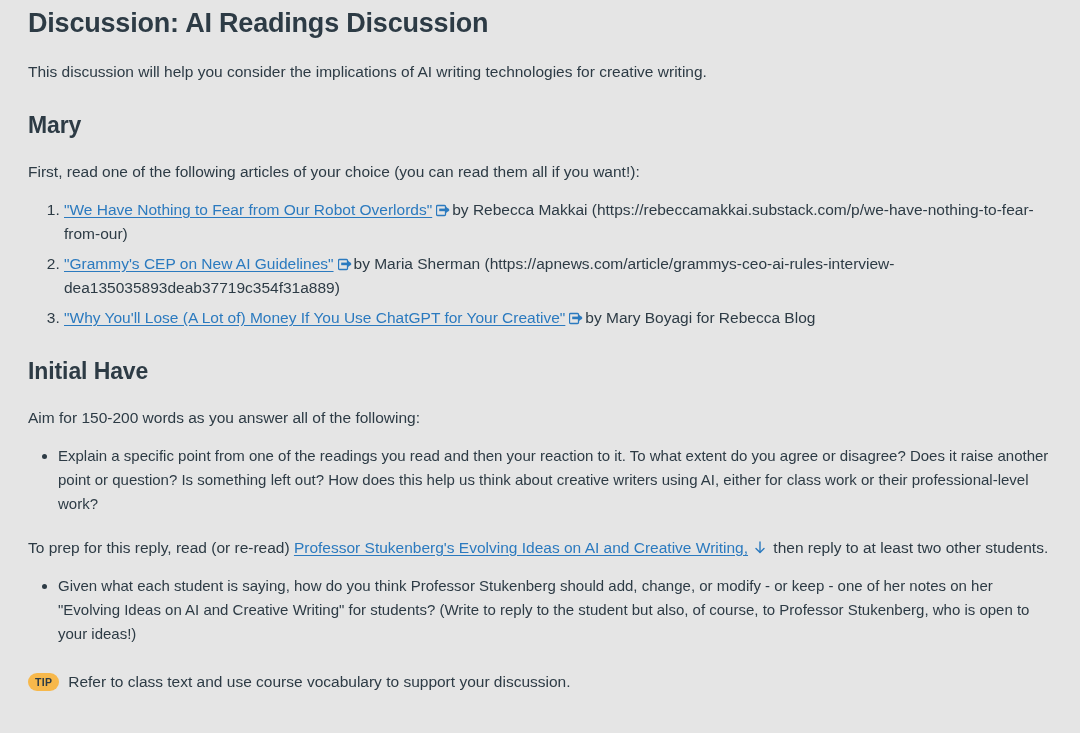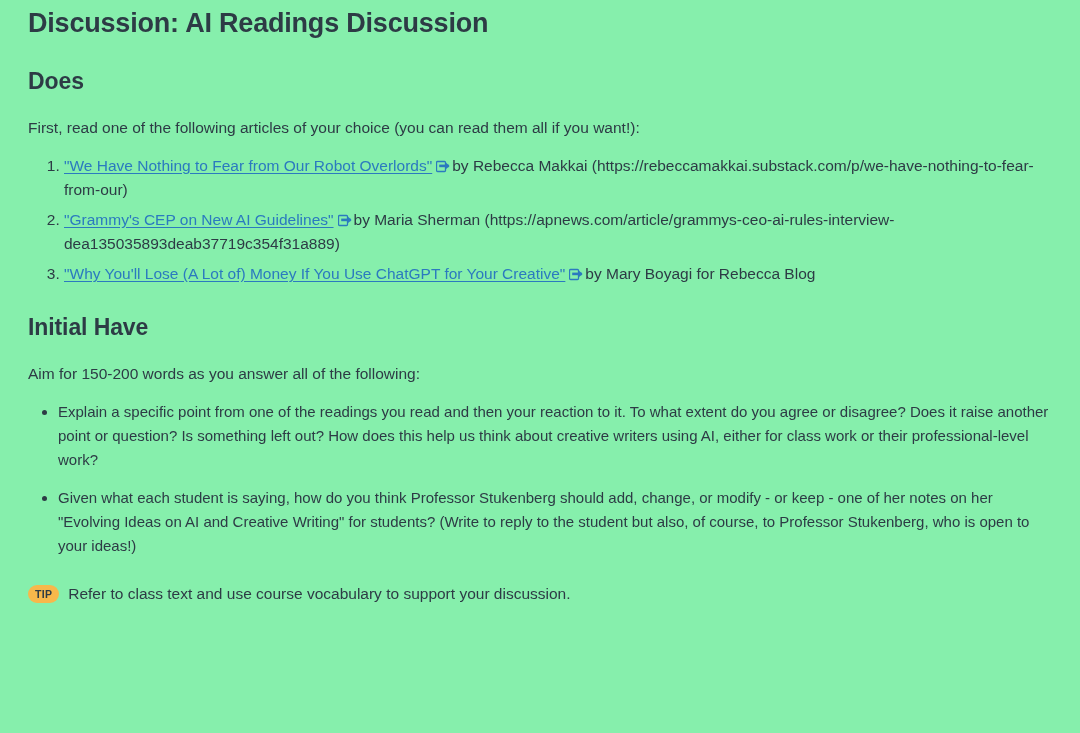--- a/index.html
+++ b/index.html
@@ -10,21 +10,21 @@
     height: 733px;
     background: #ffffff;
     font-family: "Liberation Sans", sans-serif;
     -webkit-font-smoothing: antialiased;
   }
   .page {
     width: 1080px;
     height: 733px;
     padding: 0px 24px 0 28px;
     overflow: hidden;
-    background: #86efac;
+    background: #e5e5e5;
   }
   .page-title {
     font-size: 27px;
     line-height: 34px;
     font-weight: bold;
     color: #2D3B45;
     margin: 6px 0 0 0;
     letter-spacing: -0.2px;
   }
   p.body {
@@ -104,22 +104,23 @@
   }
   .tip-text { color: #2D3B45; }
 </style>
 </head>
 <body>
 
 <div class="page">
 
   <h1 class="page-title">Discussion: AI Readings Discussion</h1>
 
+  <p class="body">This discussion will help you consider the implications of AI writing technologies for creative writing.</p>
 
-  <h2 class="section">Does</h2>
+  <h2 class="section">Mary</h2>
 
   <p class="body">First, read one of the following articles of your choice (you can read them all if you want!):</p>
 
   <ol class="readings">
     <li>
       <a class="link" href="#">"We Have Nothing to Fear from Our Robot Overlords"</a><span class="ext-icon"><svg viewBox="0 0 14 13" width="14" height="13">
             <rect x="0.5" y="1.5" width="9" height="10" rx="1" fill="none" stroke="#2B7ABF" stroke-width="1.3"></rect>
             <rect x="3.2" y="4.6" width="9.6" height="2.6" fill="#2B7ABF"></rect>
             <path d="M9.8 2.6 L13.6 5.9 L9.8 9.2 Z" fill="#2B7ABF"></path>
           </svg></span><span>by Rebecca Makkai (https://rebeccamakkai.substack.com/p/we-have-nothing-to-fear-from-our)</span>
@@ -142,20 +143,24 @@
 
   <h2 class="section">Initial Have</h2>
 
   <p class="body">Aim for 150-200 words as you answer all of the following:</p>
 
   <ul class="prompts">
     <li>Explain a specific point from one of the readings you read and then your reaction to it. To what extent do you agree or disagree? Does it raise another point or question? Is something left out? How does this help us think about creative writers using AI, either for class work or their professional-level work?</li>
   </ul>
 
 
+  <p class="body"><span>To prep for this reply, read (or re-read) </span><a class="link" href="#">Professor Stukenberg's Evolving Ideas on AI and Creative Writing,</a><span class="dl-icon"><svg viewBox="0 0 14 15" width="14" height="15">
+          <path d="M7 1 L7 11" stroke="#2B7ABF" stroke-width="1.4" fill="none" stroke-linecap="round"></path>
+          <path d="M3 7.6 L7 11.6 L11 7.6" stroke="#2B7ABF" stroke-width="1.4" fill="none" stroke-linecap="round" stroke-linejoin="round"></path>
+        </svg></span><span> then reply to at least two other students.</span></p>
 
   <ul class="prompts">
     <li>Given what each student is saying, how do you think Professor Stukenberg should add, change, or modify - or keep - one of her notes on her "Evolving Ideas on AI and Creative Writing" for students? (Write to reply to the student but also, of course, to Professor Stukenberg, who is open to your ideas!)</li>
   </ul>
 
   <div class="tip-row">
     <span class="tip-badge">TIP</span>
     <span class="tip-text">Refer to class text and use course vocabulary to support your discussion.</span>
   </div>
 

